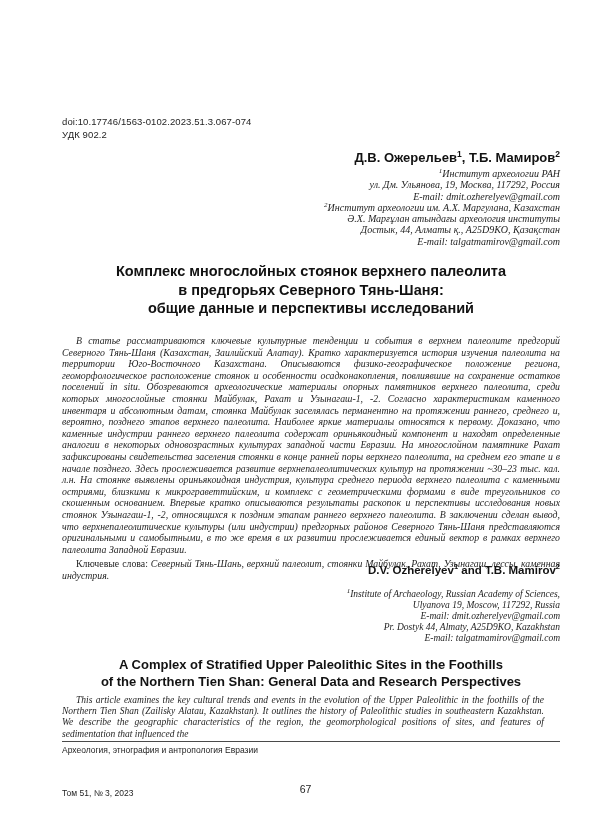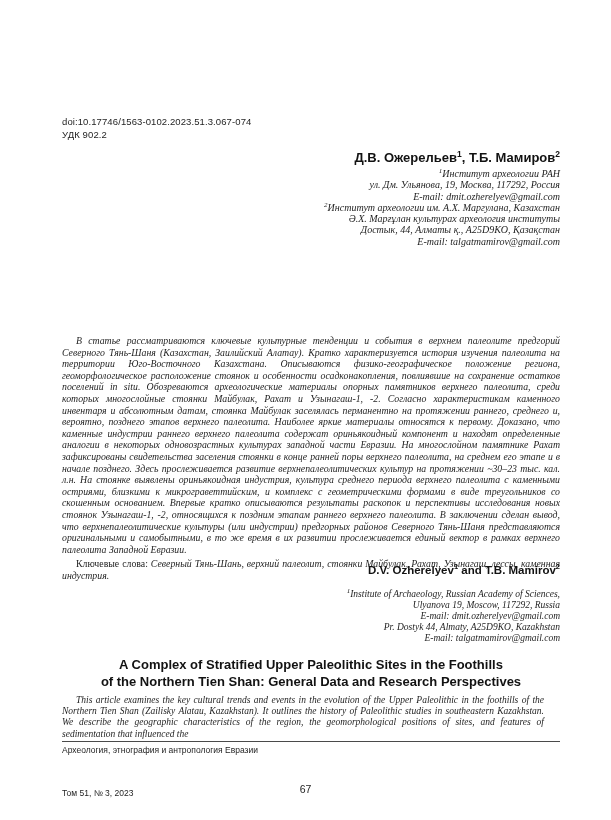--- a/index.html
+++ b/index.html
@@ -90,26 +90,33 @@
     <div class="meta-line">УДК 902.2</div>
   </div>
 
   <div class="content-col ru-header-group">
     <div class="authors-line"><span>Д.В. Ожерельев</span><sup>1</sup><span>, </span><span>Т.Б. Мамиров</span><sup>2</sup></div>
     <div class="affil-block">
       <div class="affil-line"><sup>1</sup><span>Институт археологии РАН</span></div>
       <div class="affil-line"><sup></sup><span>ул. Дм. Ульянова, 19, Москва, 117292, Россия</span></div>
       <div class="affil-line"><sup></sup><span>E-mail: dmit.ozherelyev@gmail.com</span></div>
       <div class="affil-line"><sup>2</sup><span>Институт археологии им. А.Х. Маргулана, Казахстан</span></div>
-      <div class="affil-line"><sup></sup><span>Ә.Х. Марғұлан культурах археология институты</span></div>
+      <div class="affil-line"><sup></sup><span>Ә.Х. Марғұлан атындағы археология институты</span></div>
       <div class="affil-line"><sup></sup><span>Достык, 44, Алматы қ., A25D9KO, Қазақстан</span></div>
       <div class="affil-line"><sup></sup><span>E-mail: talgatmamirov@gmail.com</span></div>
     </div>
   </div>
 
+  <div class="content-col ru-title-group">
+    <h1 class="article-title">
+      <div>Комплекс многослойных стоянок верхнего палеолита</div>
+      <div>в предгорьях Северного Тянь-Шаня:</div>
+      <div>общие данные и перспективы исследований</div>
+    </h1>
+  </div>
 
   <div class="content-col ru-abstract-group">
     <p class="abstract-par" lang="ru">В статье рассматриваются ключевые культурные тенденции и события в верхнем палеолите предгорий Северного Тянь-Шаня (Казахстан, Заилийский Алатау). Кратко характеризуется история изучения палеолита на территории Юго-Восточного Казахстана. Описываются физико-географическое положение региона, геоморфологическое расположение стоянок и особенности осадконакопления, повлиявшие на сохранение остатков поселений in situ. Обозреваются археологические материалы опорных памятников верхнего палеолита, среди которых многослойные стоянки Майбулак, Рахат и Узынагаш-1, -2. Согласно характеристикам каменного инвентаря и абсолютным датам, стоянка Майбулак заселялась перманентно на протяжении раннего, среднего и, вероятно, позднего этапов верхнего палеолита. Наиболее яркие материалы относятся к первому. Доказано, что каменные индустрии раннего верхнего палеолита содержат ориньякоидный компонент и находят определенные аналогии в некоторых одновозрастных культурах западной части Евразии. На многослойном памятнике Рахат зафиксированы свидетельства заселения стоянки в конце ранней поры верхнего палеолита, на среднем его этапе и в начале позднего. Здесь прослеживается развитие верхнепалеолитических культур на протяжении ~30–23 тыс. кал. л.н. На стоянке выявлены ориньякоидная индустрия, культура среднего периода верхнего палеолита с каменными остриями, близкими к микрограветтийским, и комплекс с геометрическими формами в виде треугольников со скошенным основанием. Впервые кратко описываются результаты раскопок и перспективы исследования новых стоянок Узынагаш-1, -2, относящихся к поздним этапам раннего верхнего палеолита. В заключении сделан вывод, что верхнепалеолитические культуры (или индустрии) предгорных районов Северного Тянь-Шаня представляются оригинальными и самобытными, в то же время в их развитии прослеживается единый вектор в рамках верхнего палеолита Западной Евразии.</p>
     <p class="keywords-par"><span class="kw-label">Ключевые слова:</span> <span class="kw-text">Северный Тянь-Шань, верхний палеолит, стоянки Майбулак, Рахат, Узынагаш, лессы, каменная индустрия.</span></p>
   </div>
 
   <div class="content-col en-header-group">
     <div class="authors-line-en"><span>D.V. Ozherelyev</span><sup>1</sup><span> and </span><span>T.B. Mamirov</span><sup>2</sup></div>
     <div class="affil-block affil-block-en">
       <div class="affil-line"><sup>1</sup><span>Institute of Archaeology, Russian Academy of Sciences,</span></div>

